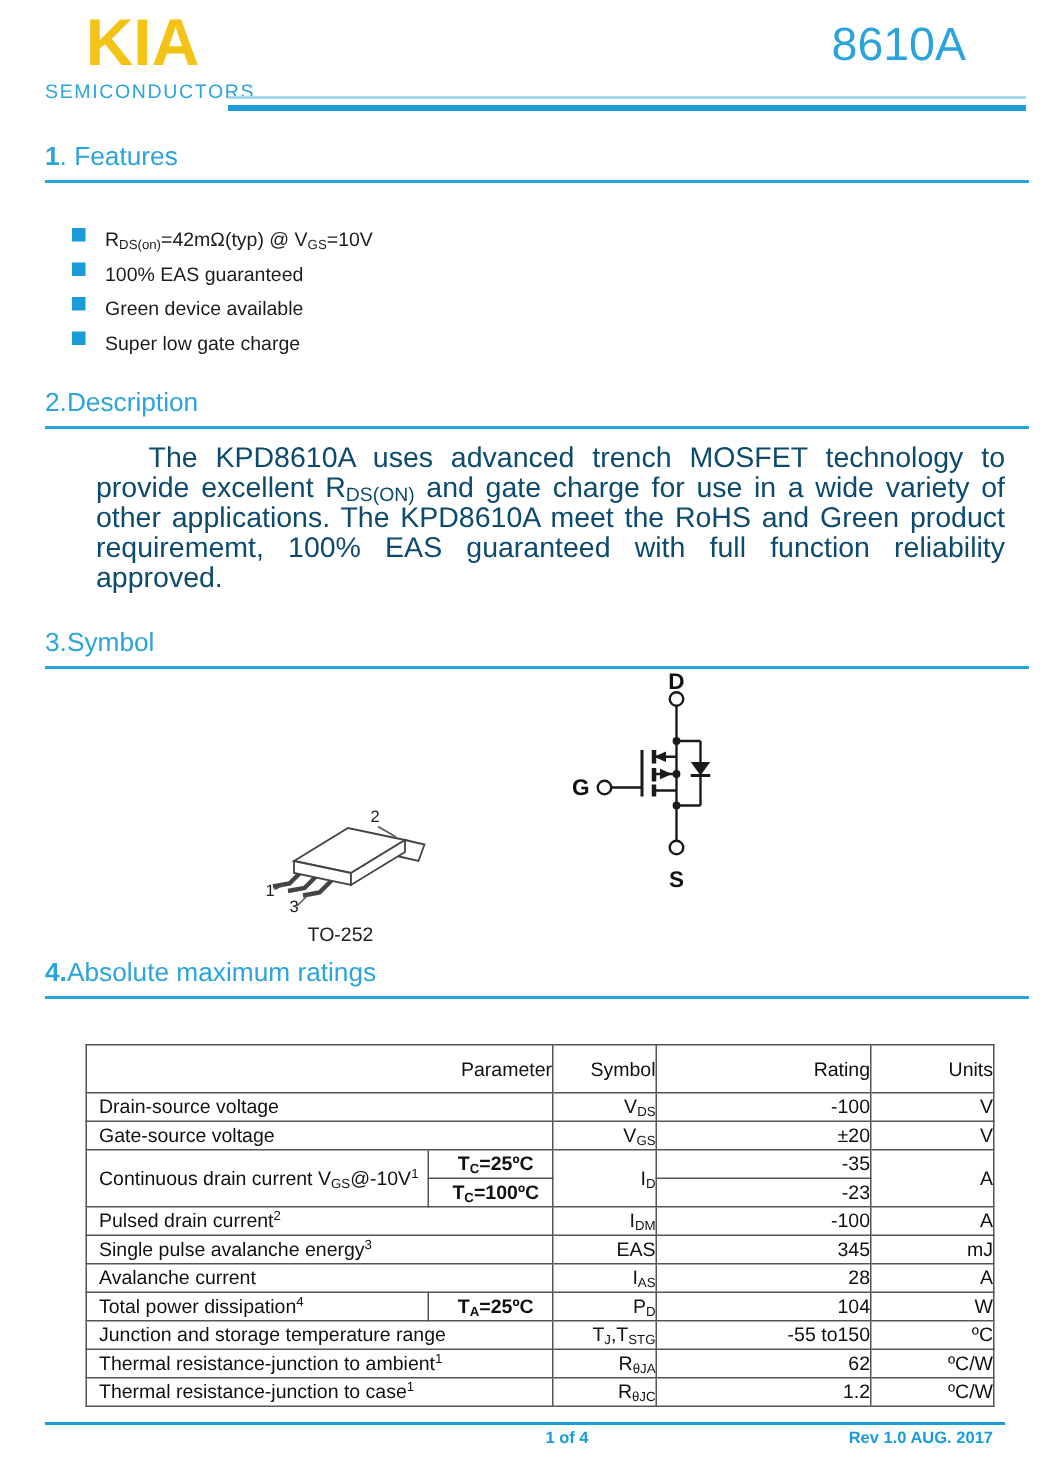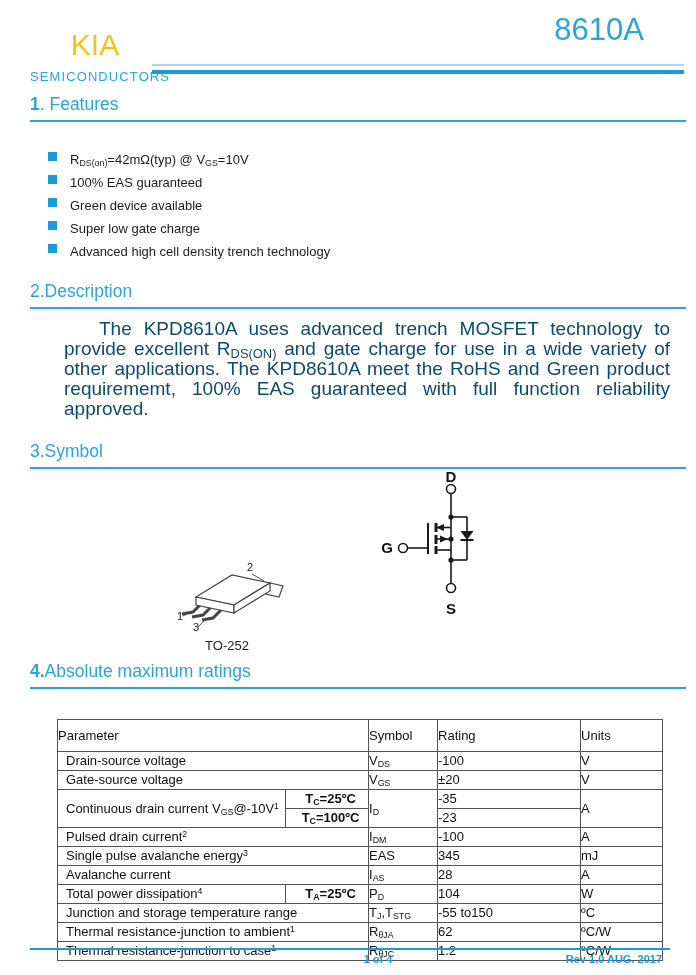--- a/index.html
+++ b/index.html
@@ -2,21 +2,21 @@
 <html style="--accent: #2BA4DB; --accent-dark: #1B9CD8; --logo-yellow: #F3C318; --rule-light: #A6D8EF;"><head>
 <meta charset="utf-8">
 <style>
   html,body{margin:0;padding:0;background:#fff;}
   .page{position:relative;width:696px;height:975px;background:#fff;overflow:hidden;
         font-family:"Liberation Sans","DejaVu Sans",sans-serif;color:#111;}
 
   
   .hdr{position:relative;height:82px;}
   .logo{position:absolute;left:30px;top:8px;width:130px;text-align:center;}
-  .logo-text{font-size:30px;font-weight:normal;line-height:42px;color:var(--logo-yellow);letter-spacing:0px;margin-top:16px;}
+  .logo-text{font-size:44px;font-weight:bold;line-height:42px;color:var(--logo-yellow);letter-spacing:0px;}
   .logo-sub{font-size:13px;letter-spacing:1.1px;color:var(--accent);margin-top:3px;}
   .subtitle{position:absolute;left:156px;top:11px;font-size:13.5px;font-weight:bold;
             color:var(--accent-dark);line-height:20px;white-space:pre;}
   .part-number{position:absolute;right:52px;top:12px;font-size:31px;color:var(--accent);}
   .rule-thin{position:absolute;left:152px;right:12px;top:64px;height:2px;background:var(--rule-light);}
   .rule-thick{position:absolute;left:152px;right:12px;top:70px;height:4px;background:var(--accent-dark);}
 
   
   .sec-h{margin:0 10px 0 30px;font-size:17.5px;font-weight:normal;color:var(--accent);
          border-bottom:2px solid var(--accent);padding-bottom:5px;}
@@ -39,21 +39,21 @@
   .figure{position:relative;height:192px;}
   .pkg-svg{position:absolute;left:172px;top:88px;}
   .mos-svg{position:absolute;left:355px;top:0px;}
   .sym-label{font:bold 15px "Liberation Sans",sans-serif;fill:#111;}
   .pin-label{font:11px "Liberation Sans",sans-serif;fill:#222;}
   .pkg-label{font:13px "Liberation Sans",sans-serif;fill:#222;}
 
   
   table.amr{margin:30px 0 0 57px;border-collapse:collapse;table-layout:fixed;width:605px;}
   .amr th,.amr td{border:1px solid #555;font-size:13px;font-weight:normal;color:#111;
-                  text-align:left;padding:0;overflow:hidden;}
+                  text-align:right;padding:0;overflow:hidden;}
   .amr th{height:31px;}
   .amr td{height:18px;line-height:18px;}
   .amr td.param{text-align:left;padding-left:8px;}
   .amr td.cond{text-align:center;padding-left:7px;font-weight:bold;}
   sub,sup{font-size:0.68em;line-height:0;}
   sub{vertical-align:-0.25em;}
   sup{vertical-align:0.5em;}
 
   
   .f-line{position:absolute;left:30px;right:26px;top:948px;height:2px;background:var(--accent-dark);}
@@ -86,24 +86,20 @@
         <span class="sq"></span>
         <span>100% EAS guaranteed</span>
       </li>
       <li>
         <span class="sq"></span>
         <span>Green device available</span>
       </li>
       <li>
         <span class="sq"></span>
         <span>Super low gate charge</span>
-      </li>
-      <li>
-        <span class="sq"></span>
-        <span>Advanced high cell density trench technology</span>
       </li>
     </ul>
 
   <h2 class="sec-h" id="h-description"><b></b><span>2.Description</span></h2>
   <p class="desc">The KPD8610A uses advanced trench MOSFET technology to provide excellent R<sub>DS(ON)</sub> and gate charge for use in a wide variety of other applications.  The KPD8610A meet the RoHS and Green product requirememt, 100% EAS guaranteed with full function reliability approved.</p>
 
   <h2 class="sec-h" id="h-symbol"><b></b><span>3.Symbol</span></h2>
 
   <div class="figure">
 

